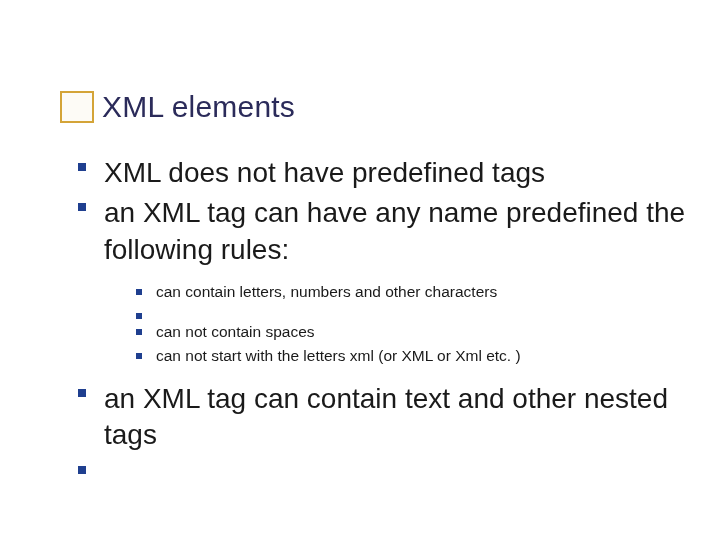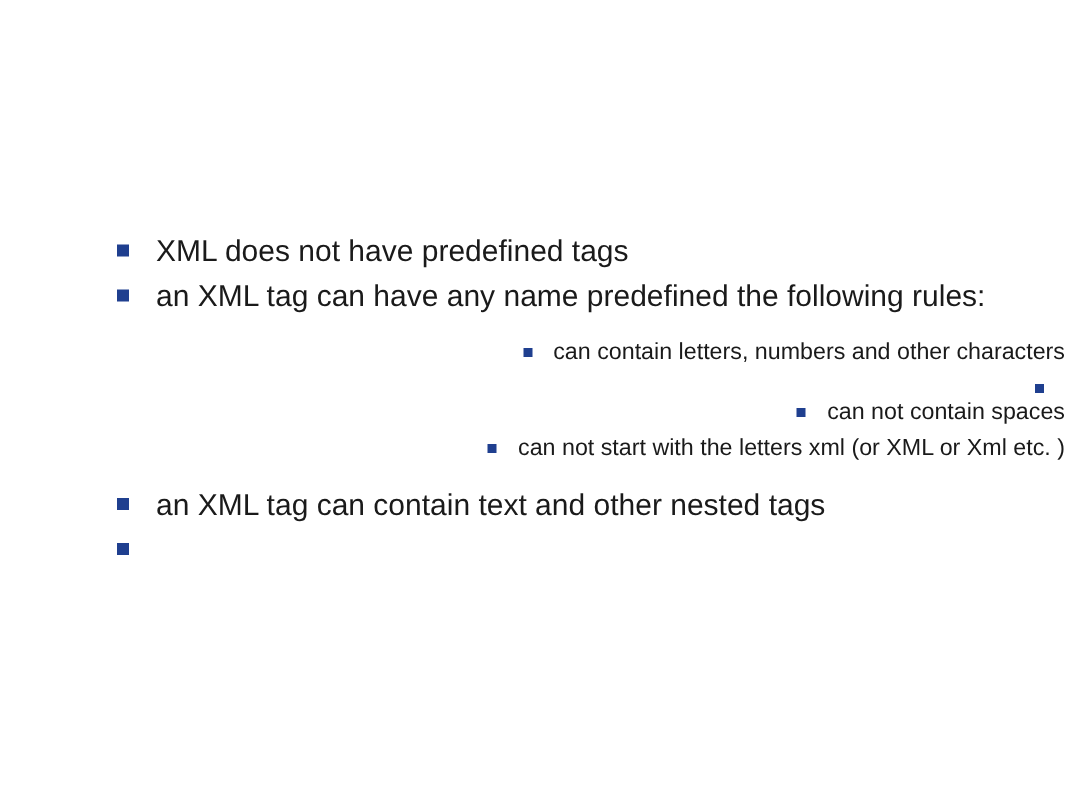--- a/index.html
+++ b/index.html
@@ -51,51 +51,54 @@
   }
   .lvl1 .bullet {
     width: 8px;
     height: 8px;
     background: #1f3f8f;
     margin-top: 8px;
     margin-right: 18px;
     flex-shrink: 0;
   }
   .lvl1 .text {
-    font-size: 20px;
+    font-size: 28px;
     color: #1a1a1a;
     line-height: 1.3;
   }
   .sublist {
     margin: 14px 0 14px 58px;
   }
   .lvl2 {
     display: flex;
     align-items: flex-start;
     margin-bottom: 3px;
-    justify-content: flex-end;
   }
   .lvl2 .bullet {
     width: 6px;
     height: 6px;
     background: #1f3f8f;
     margin-top: 7px;
     margin-right: 14px;
     flex-shrink: 0;
   }
   .lvl2 .text {
     font-size: 15.5px;
     color: #1a1a1a;
     line-height: 1.35;
   }
 </style>
 </head>
 <body>
 <div class="slide">
 
+  <div class="title-wrap">
+    <div class="title-accent"></div>
+    <div class="title">XML elements</div>
+  </div>
 
   <div class="content">
 
     <div class="lvl1">
       <div class="bullet"></div>
       <div class="text">XML does not have predefined tags</div>
     </div>
 
     <div class="lvl1">
       <div class="bullet"></div>

